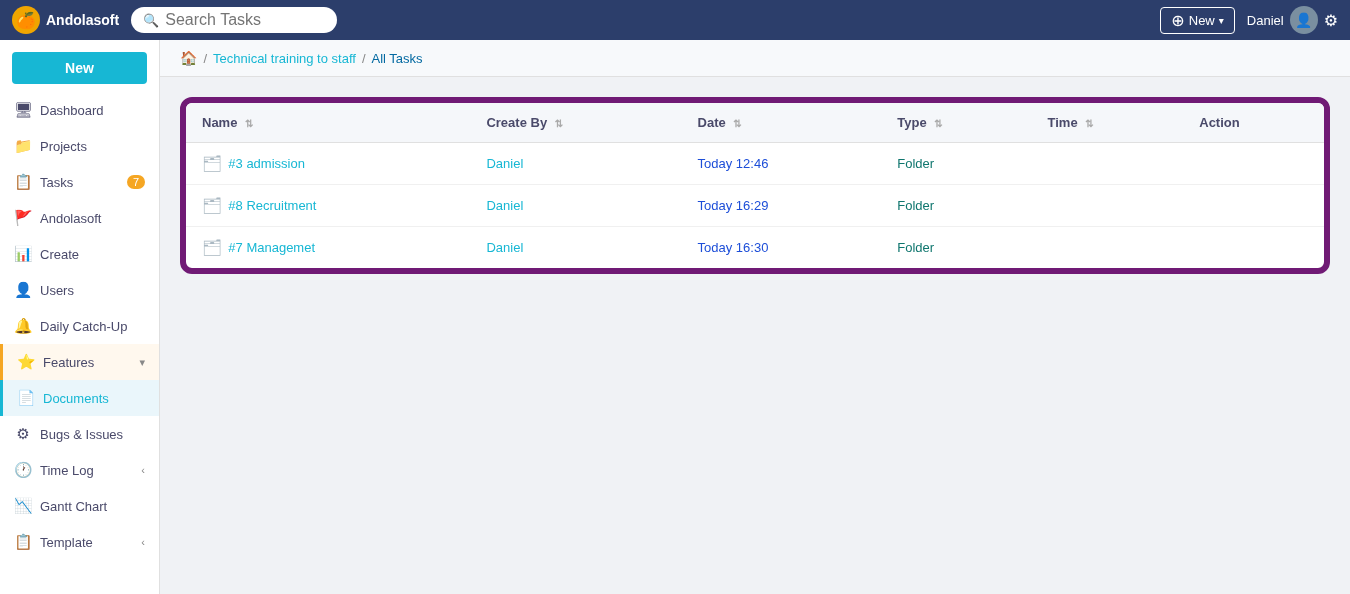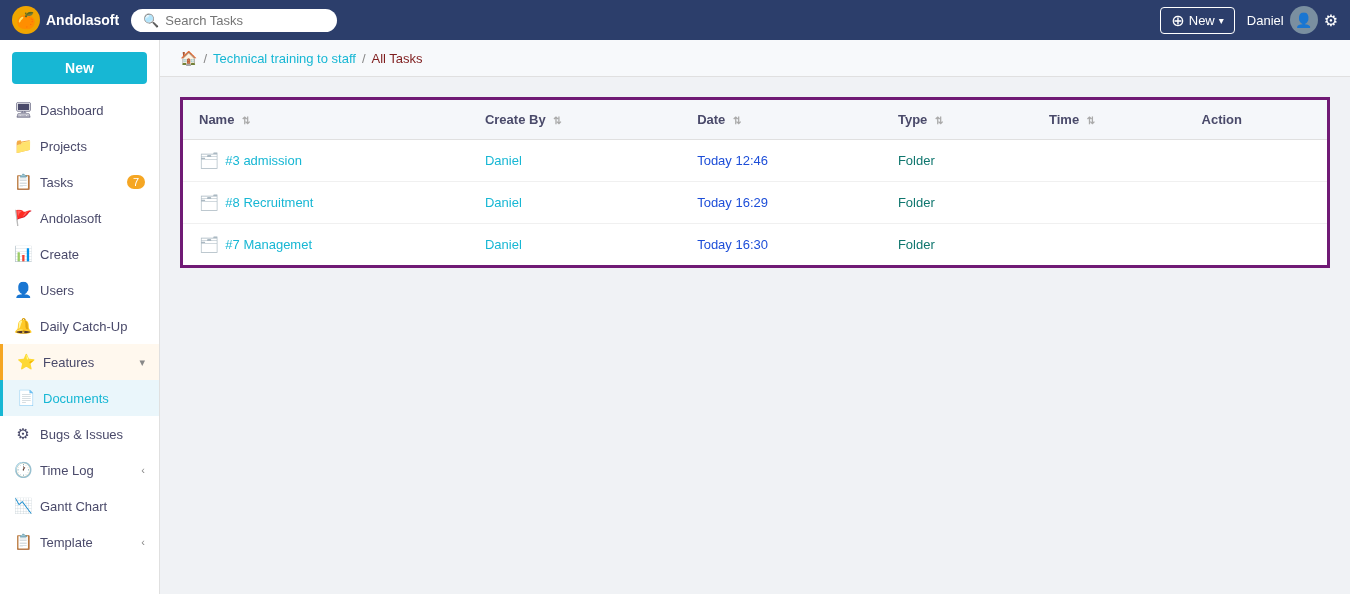--- a/index.html
+++ b/index.html
@@ -38,21 +38,21 @@
       align-items: center;
       background: white;
       border-radius: 20px;
       padding: 4px 12px;
       gap: 6px;
       flex: 0 0 200px;
     }
     .search-bar input {
       border: none;
       outline: none;
-      font-size: 13px;
+      font-size: 16px;
       width: 160px;
       background: transparent;
     }
     .topbar-right {
       margin-left: auto;
       display: flex;
       align-items: center;
       gap: 12px;
     }
     .new-btn-top {
@@ -156,33 +156,33 @@
       padding: 10px 20px;
       display: flex;
       align-items: center;
       gap: 6px;
       font-size: 13px;
       border-bottom: 1px solid #e0e0e0;
     }
     .breadcrumb .home-icon { color: #888; font-size: 14px; }
     .breadcrumb .sep { color: #888; }
     .breadcrumb .crumb-link { color: #17b7d4; cursor: pointer; }
-    .breadcrumb .crumb-current { color: #7f1d1d; font-weight: 500; cursor: pointer; }
+    .breadcrumb .crumb-current { color: #0369a1; font-weight: 500; cursor: pointer; }
 
     
     .doc-content {
       flex: 1;
       background: #f0f2f5;
       padding: 20px;
       overflow-y: auto;
     }
     .doc-table-wrapper {
       background: white;
-      border-radius: 0;
-      border: 3px solid #701a75;
+      border-radius: 12px;
+      border: 6px solid #701a75;
       overflow: hidden;
     }
     table {
       width: 100%;
       border-collapse: collapse;
     }
     thead tr {
       background: #f5f7fa;
     }
     th {

